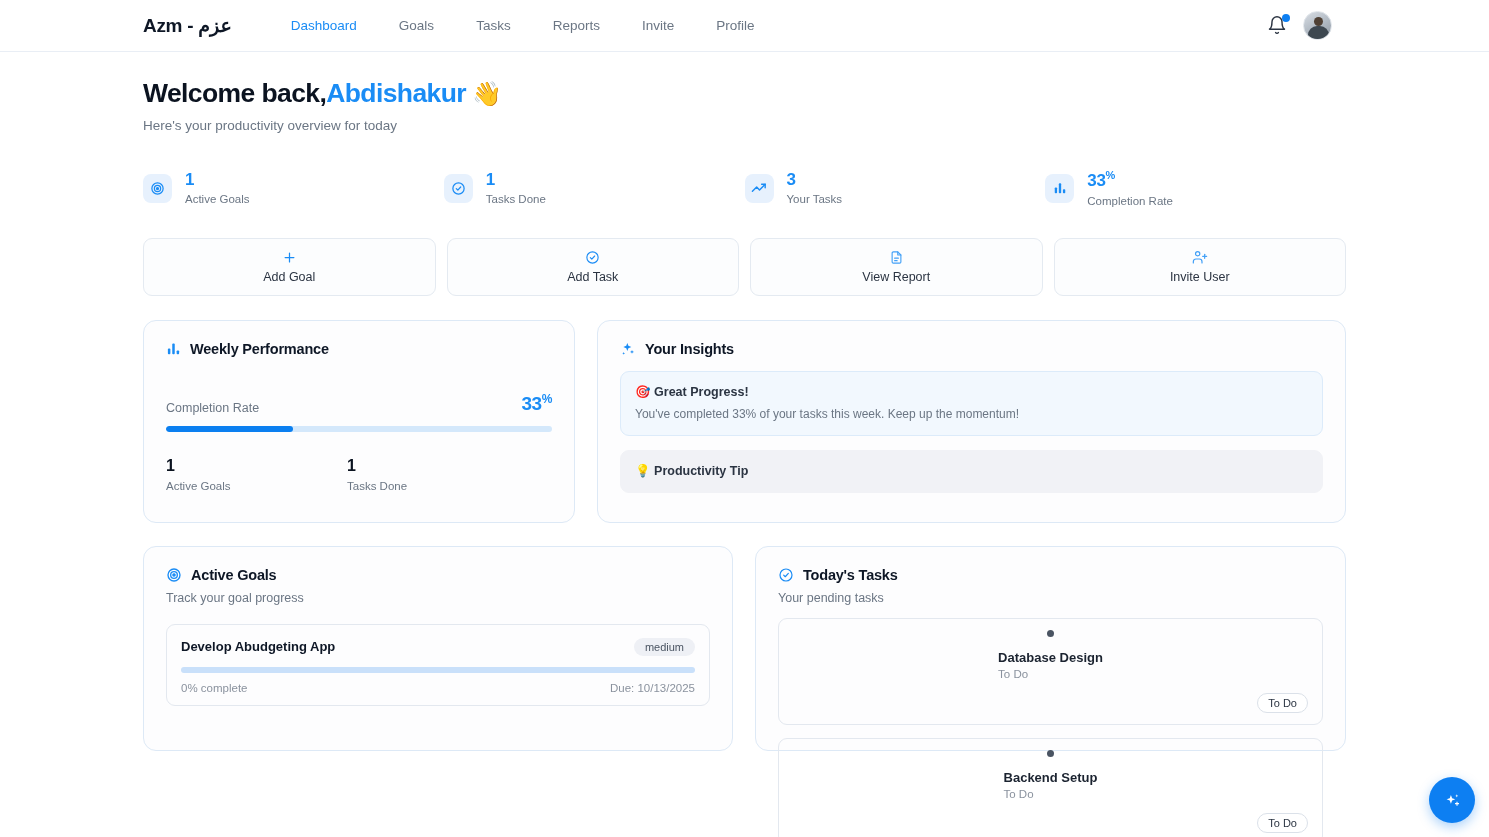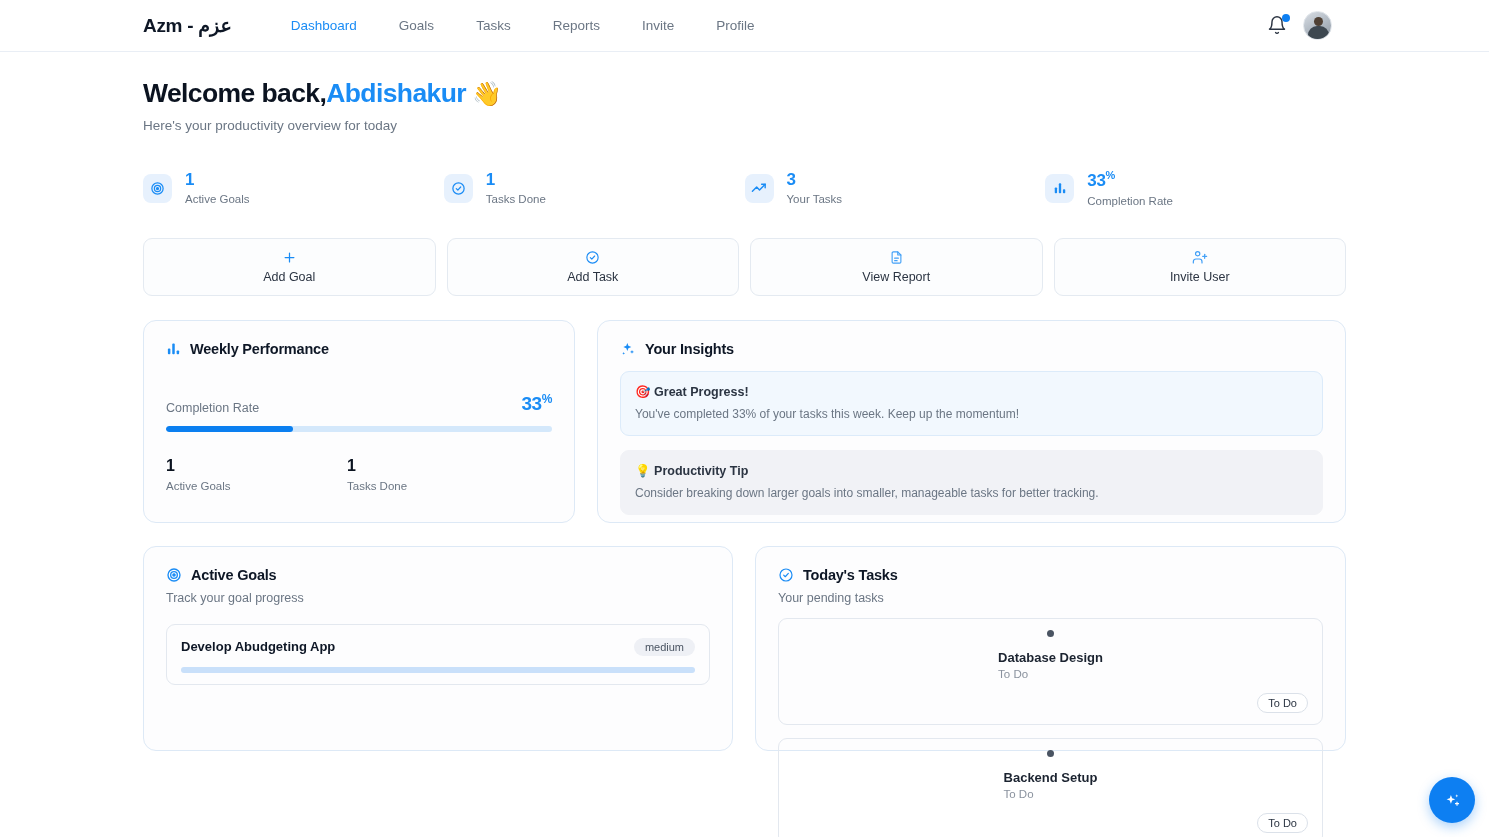--- a/index.html
+++ b/index.html
@@ -362,21 +362,20 @@
             <path d="M5.5 16.5l.6 1.5 1.6.6-1.6.6-.6 1.5-.6-1.5L3.3 18.6l1.6-.6z"></path>
           </svg>
         <div class="card-title">Your Insights</div>
       </div>
       <div class="ins-item blue">
         <div class="ins-t"><span>🎯</span> <span>Great Progress!</span></div>
         <div class="ins-d">You've completed 33% of your tasks this week. Keep up the momentum!</div>
       </div>
       <div class="ins-item gray">
         <div class="ins-t"><span>💡</span> <span>Productivity Tip</span></div>
-        <div class="ins-d">Consider breaking down larger goals into smaller, manageable tasks for better tracking.</div>
       </div>
     </div>
   </div>
 
   <div class="row2">
 
     <div class="card goals">
       <div class="card-head">
         <svg width="16" height="16" viewBox="0 0 24 24" fill="none" stroke="#1a8cf5" stroke-width="2">
             <circle cx="12" cy="12" r="9"></circle>
@@ -386,20 +385,24 @@
         <div class="card-title">Active Goals</div>
       </div>
       <div class="card-sub">Track your goal progress</div>
       <div class="goal-item">
         <div class="goal-top">
           <div class="goal-name">Develop Abudgeting App</div>
           <div class="badge">medium</div>
         </div>
         <div class="goal-track">
           <div class="fill" id="goal-fill" style="width: 0%;"></div>
+        </div>
+        <div class="goal-bot">
+          <div>0% complete</div>
+          <div>Due: 10/13/2025</div>
         </div>
       </div>
     </div>
 
     <div class="card tasks">
       <div class="card-head">
         <svg width="16" height="16" viewBox="0 0 24 24" fill="none" stroke="#1a8cf5" stroke-width="1.8" stroke-linecap="round" stroke-linejoin="round">
             <circle cx="12" cy="12" r="9"></circle>
             <path d="M8.5 12.2l2.4 2.4 4.6-5"></path>
           </svg>

